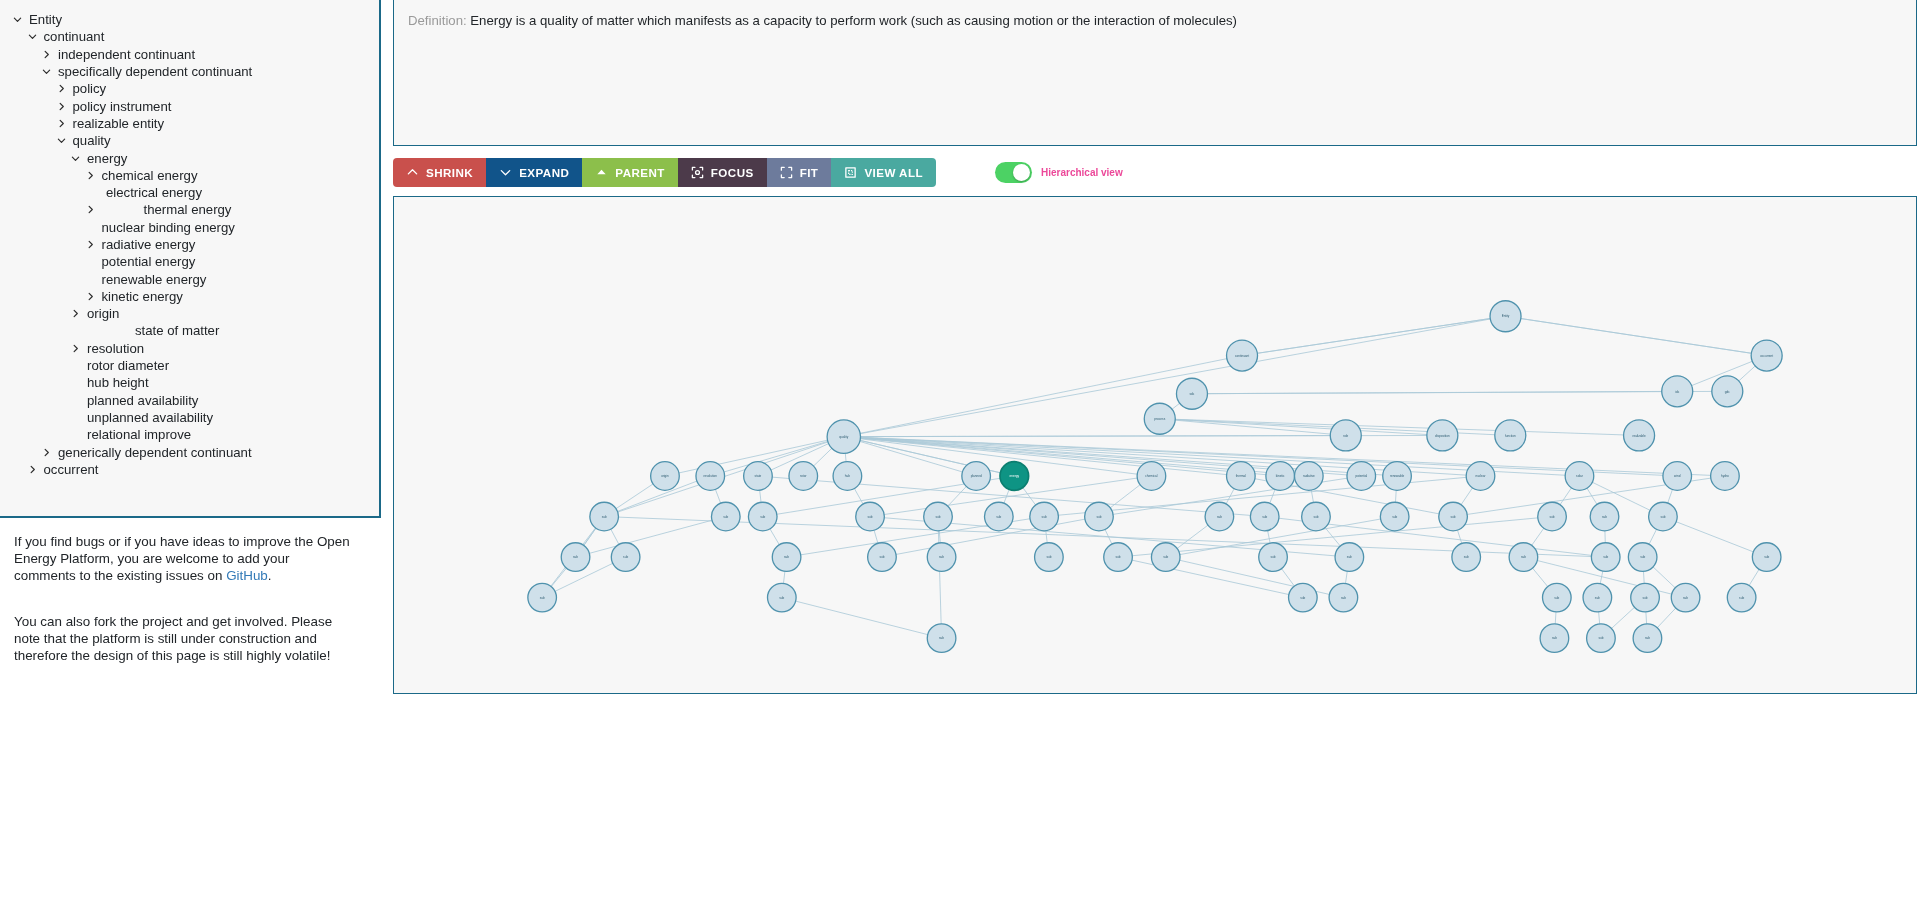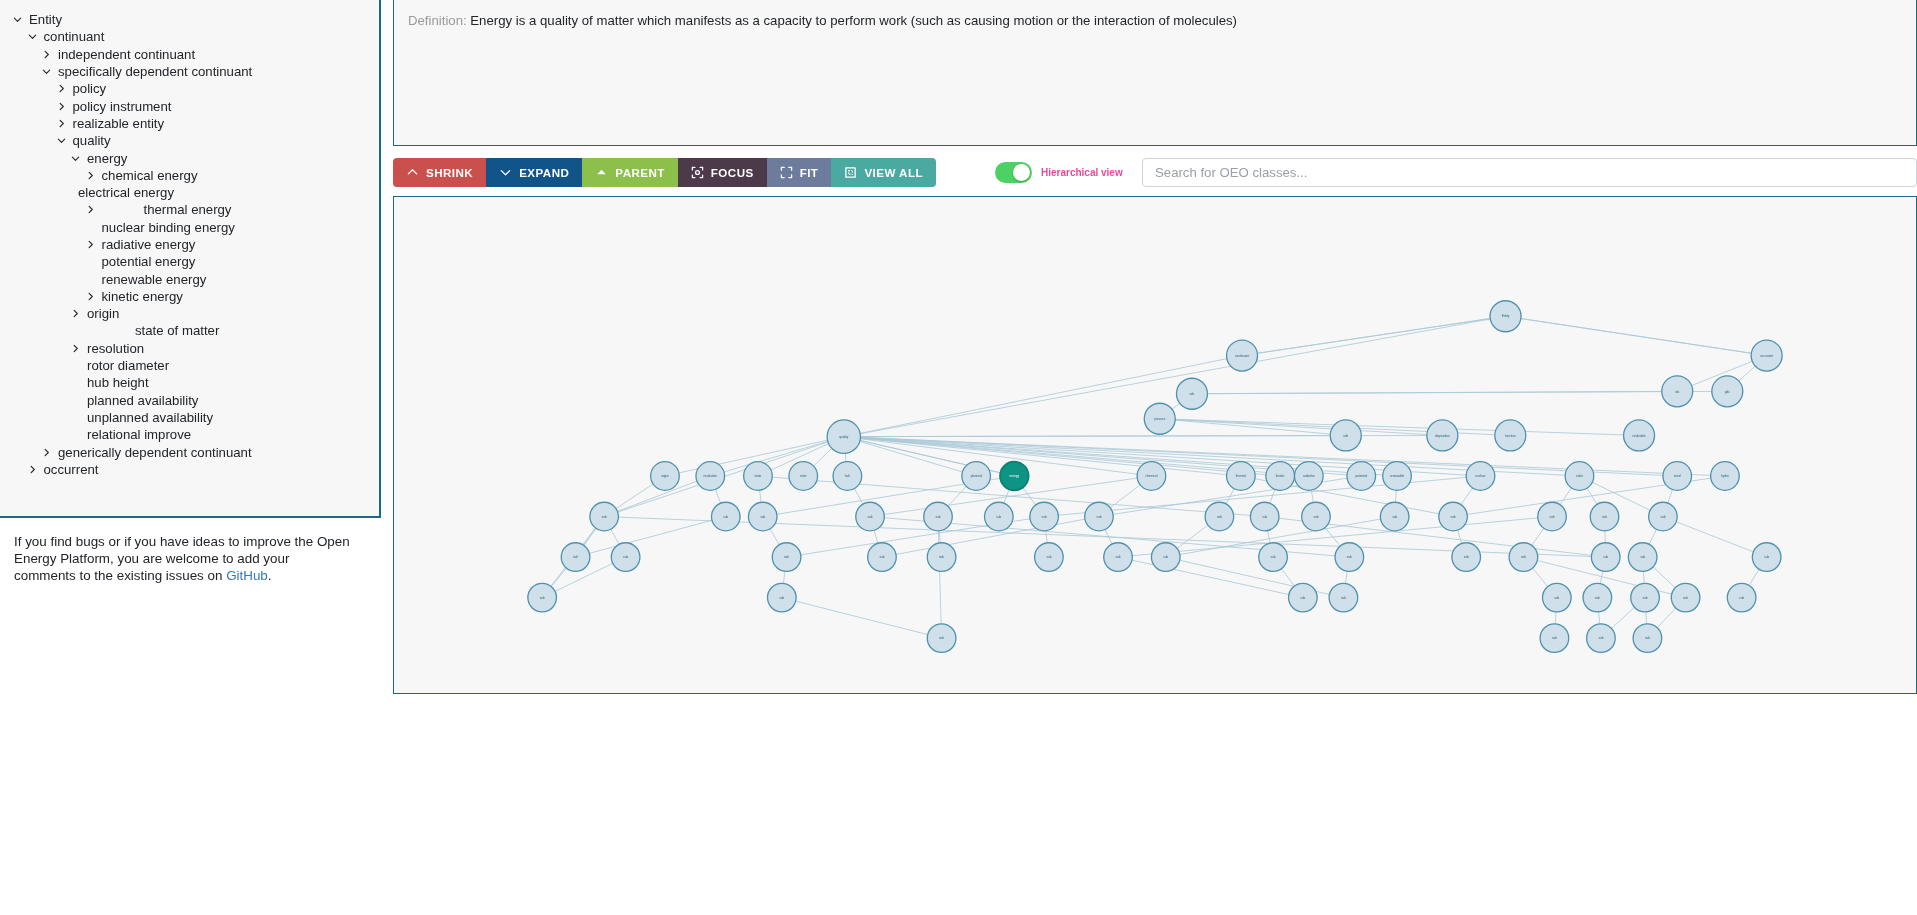--- a/index.html
+++ b/index.html
@@ -251,21 +251,21 @@
             <span class="tree-label">energy</span>
           </li>
           <li class="tree-row" style="padding-left: 82.5px;">
             <span class="caret">
               <svg width="9" height="9" viewBox="0 0 10 10">
                 <path fill="none" stroke="#2b2b2b" stroke-width="1.3" stroke-linecap="round" stroke-linejoin="round" d="M3.5 1.5 L7 5 L3.5 8.5"></path>
               </svg>
             </span>
             <span class="tree-label">chemical energy</span>
           </li>
-          <li class="tree-row" style="padding-left: 59px;">
+          <li class="tree-row" style="padding-left: 87px;">
             <span class="caret spacer">
               <svg width="9" height="9" viewBox="0 0 10 10">
                 <path fill="none" stroke="#2b2b2b" stroke-width="1.3" stroke-linecap="round" stroke-linejoin="round" d="M3.5 1.5 L7 5 L3.5 8.5"></path>
               </svg>
             </span>
             <span class="tree-label">electrical energy</span>
           </li>
           <li class="tree-row" style="padding-left: 82.5px; gap: 42px;">
             <span class="caret">
               <svg width="9" height="9" viewBox="0 0 10 10">
@@ -393,20 +393,21 @@
               </svg>
             </span>
             <span class="tree-label">occurrent</span>
           </li>
         </ul>
     </div>
 
     <div id="footer-text">
       <p><span>If you find bugs or if you have ideas to improve the Open Energy Platform, you are welcome to add your comments to the existing issues on </span><a href="#">GitHub</a><span>.</span></p>
       <div class="spacer-p"></div>
+      <p>You can also fork the project and get involved. Please note that the platform is still under construction and therefore the design of this page is still highly volatile!</p>
     </div>
   </div>
 
   <div id="right-col">
 
     <div id="definition-card">
       <div class="def-line">
         <span class="def-key">Definition:</span>
         <span class="def-val">Energy is a quality of matter which manifests as a capacity to perform work (such as causing motion or the interaction of molecules)</span>
       </div>
@@ -472,23 +473,20 @@
           </button>
         </div>
 
       <div id="toggle-wrap">
         <div class="switch">
           <div class="knob"></div>
         </div>
         <span class="toggle-label">Hierarchical view</span>
       </div>
 
-      <div id="search-box">
-        <input type="text" placeholder="Search for OEO classes..." style="">
-      </div>
     </div>
 
     <div id="graph-panel">
       <svg id="graph-svg" viewBox="0 0 1274 416" preserveAspectRatio="xMidYMid meet">
         <g id="edge-layer">
             <line x1="931" y1="100" x2="710" y2="133" class="gedge"></line>
             <line x1="931" y1="100" x2="1150" y2="133" class="gedge"></line>
             <line x1="1150" y1="133" x2="1075" y2="163" class="gedge"></line>
             <line x1="1150" y1="133" x2="1117" y2="163" class="gedge"></line>
             <line x1="1075" y1="163" x2="668" y2="165" class="gedge"></line>

